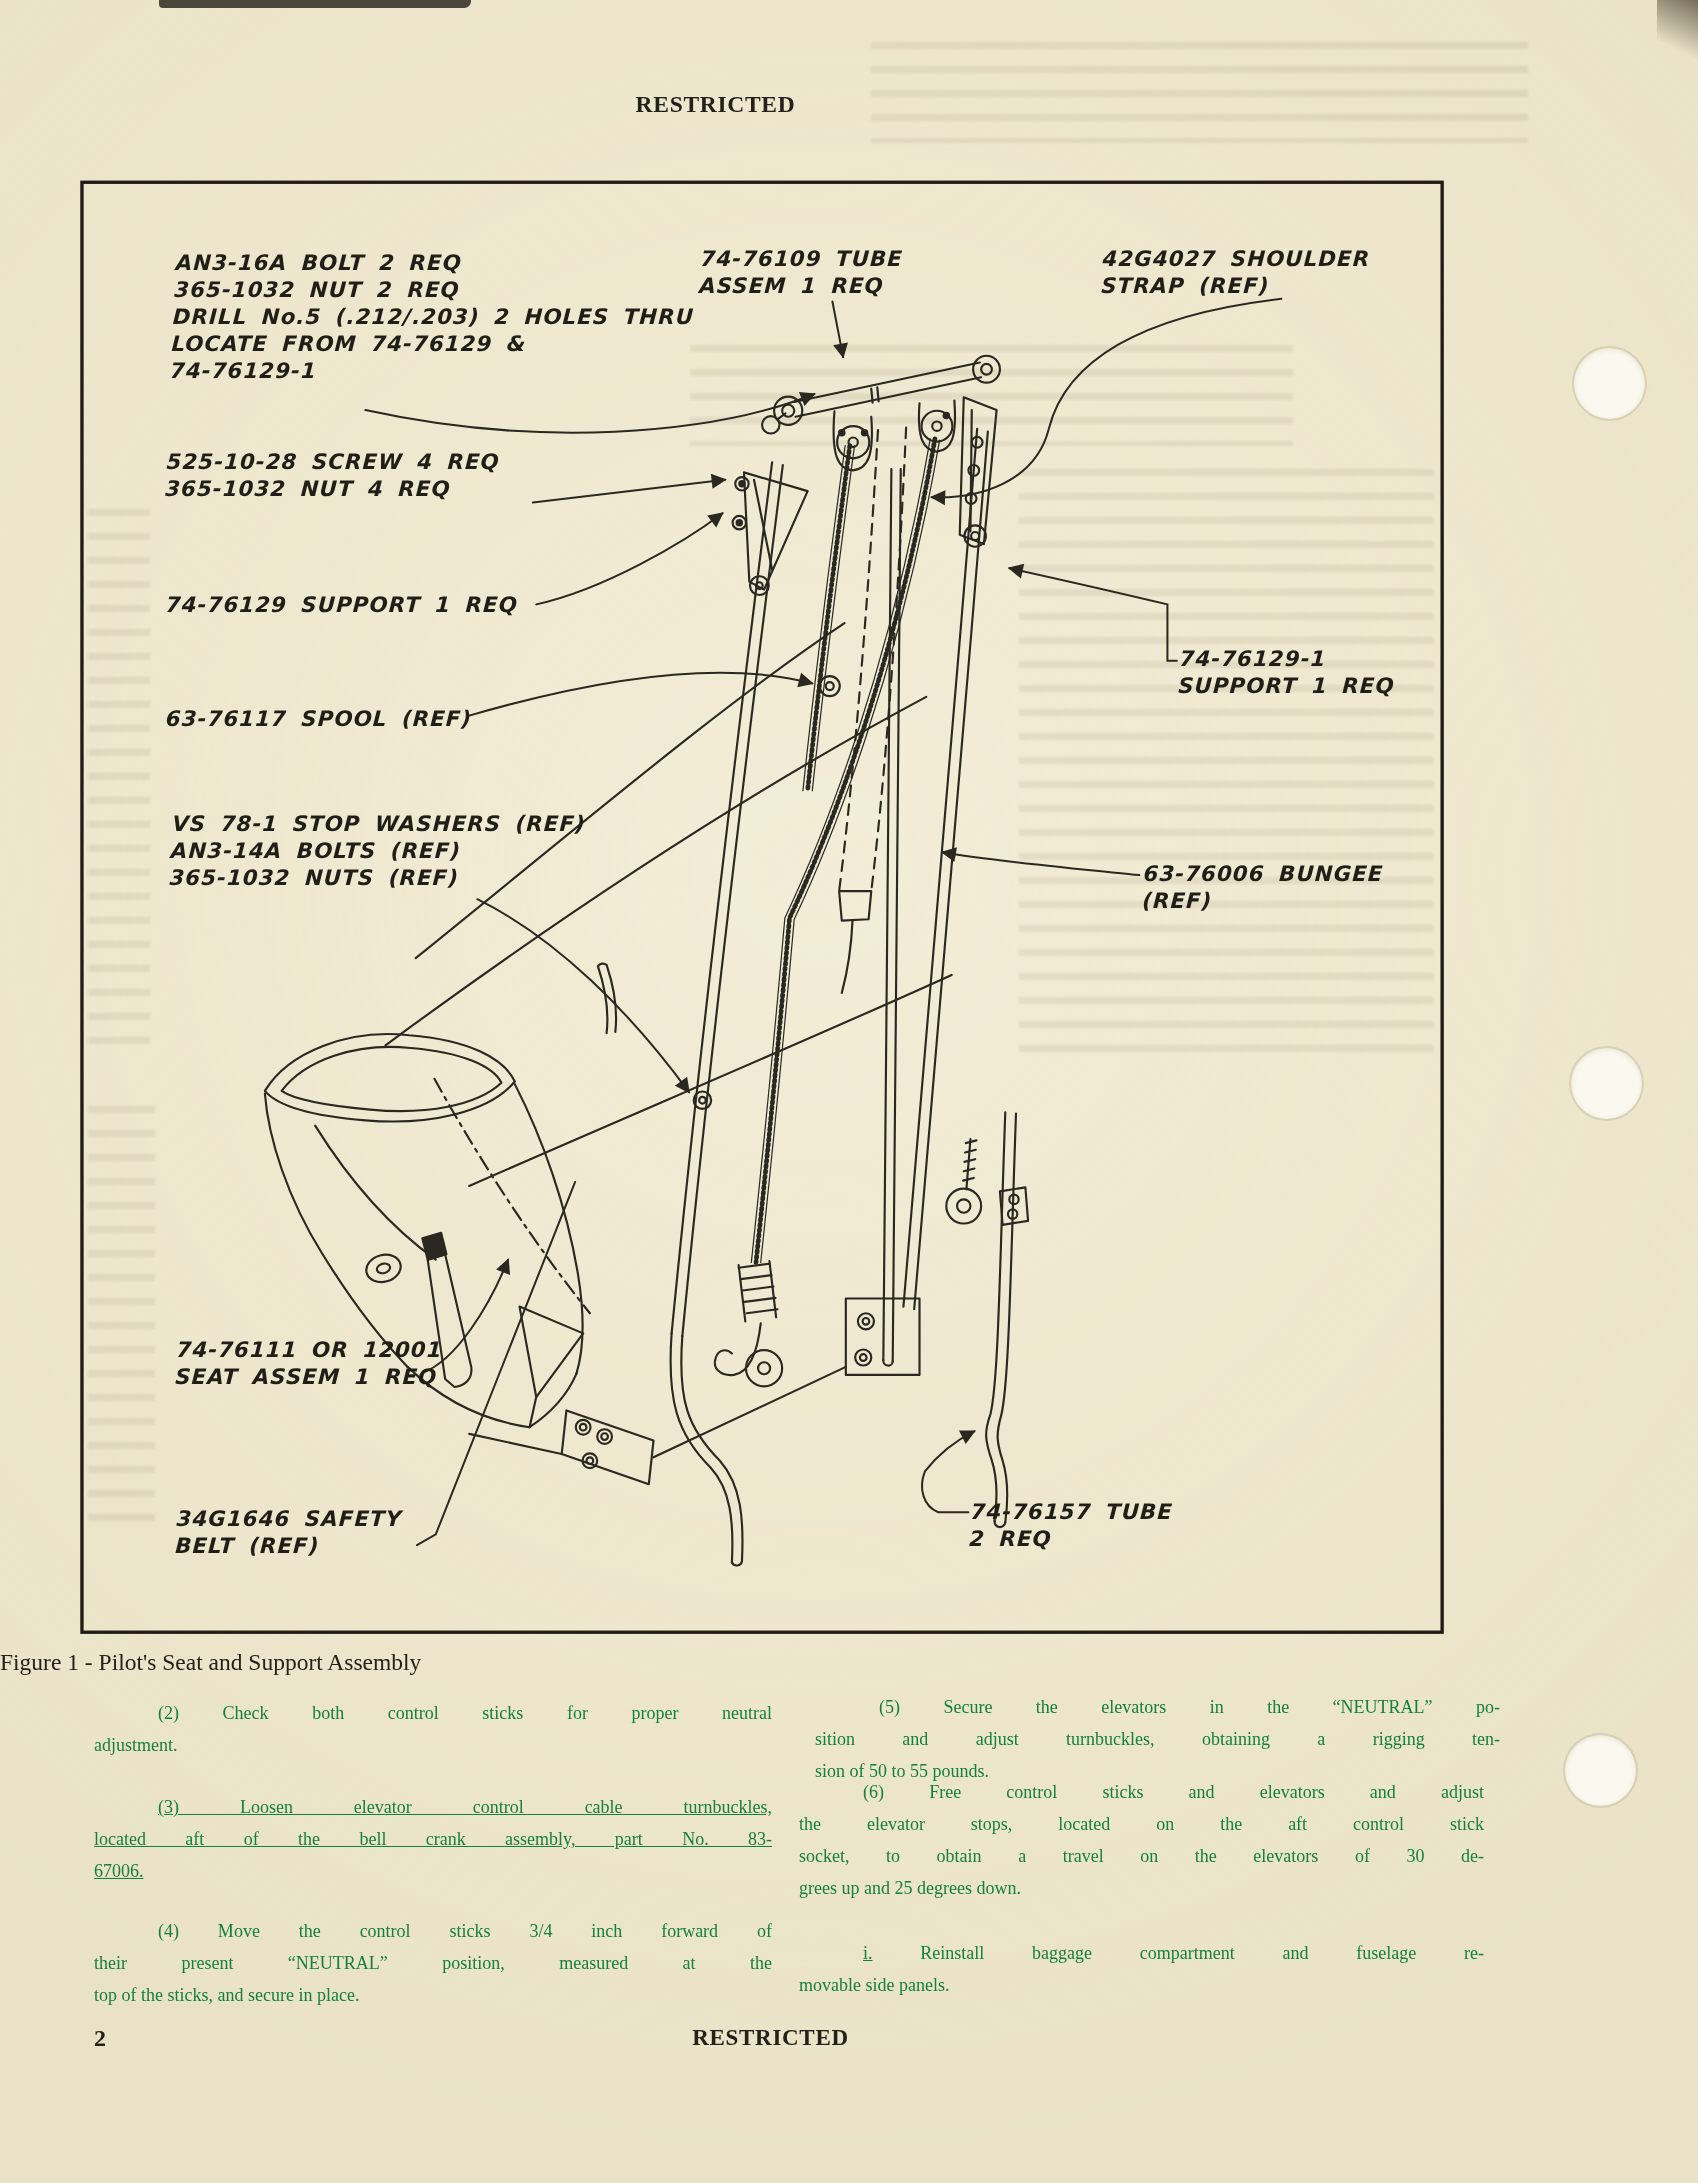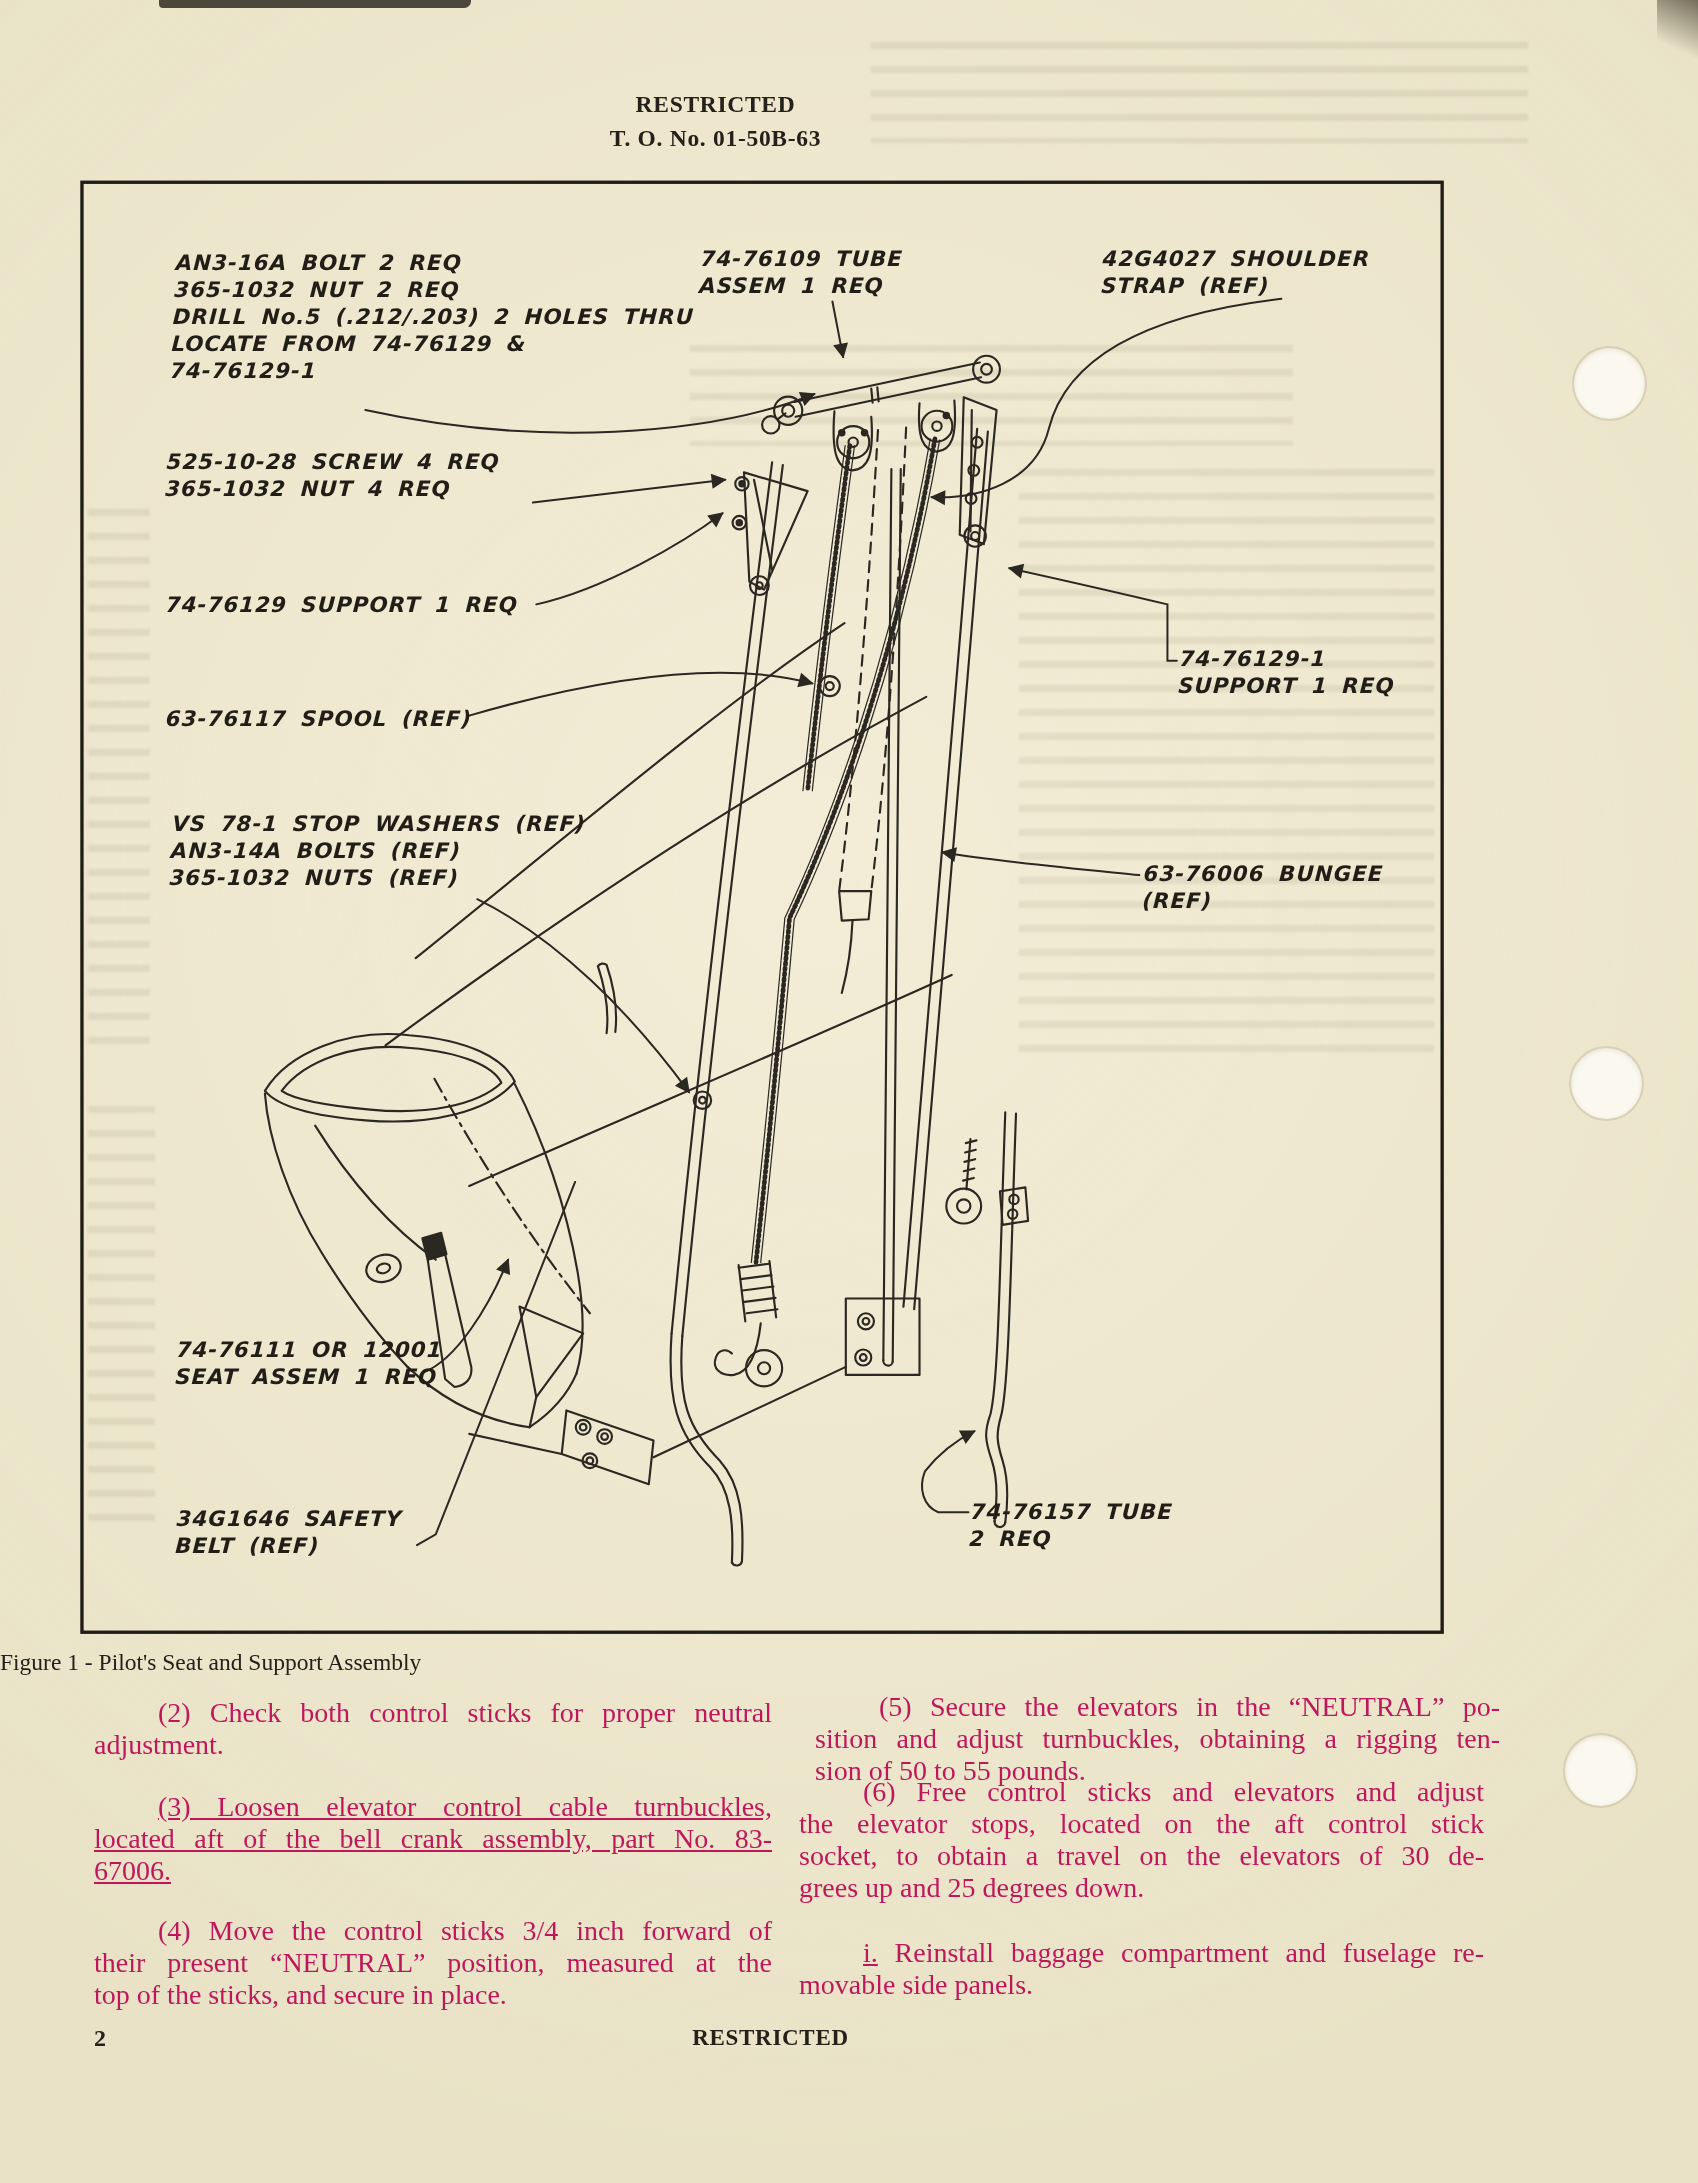--- a/index.html
+++ b/index.html
@@ -25,21 +25,21 @@
   
   #art-svg{position:absolute;left:0;top:0;z-index:2;}
   
   .txt{z-index:3;}
   #page-header{left:0;top:87px;width:1431px;text-align:center;line-height:34px;
     font-weight:bold;font-size:23.5px;letter-spacing:0.7px;color:#24201a;}
   .callout{position:absolute;z-index:3;font:italic 600 21.4px "DejaVu Sans",sans-serif;
     line-height:27px;letter-spacing:1px;word-spacing:6px;color:#211d17;transform:skewX(-3deg);}
   .callout .ln{white-space:nowrap;}
   #fig-caption{left:0;top:1649px;width:1421px;text-align:left;font-size:23.5px;color:#24201a;}
-  .para{position:absolute;z-index:3;font-size:28px;line-height:32px;color:#be185d;}
+  .para{position:absolute;z-index:3;font-size:18px;line-height:32px;color:#15803d;}
   .para .ln{text-align:justify;text-align-last:justify;}
   .para .ln:last-child{text-align-last:left;}
   .para .ln:first-child{text-indent:64px;}
   .para-i .ln:first-child::first-letter{text-decoration:underline;}
   .col-left{left:94px;width:678px;}
   .col-right{left:799px;width:685px;}
   #page-number{left:94px;top:2025px;font-size:24px;font-weight:bold;color:#24201a;}
   #footer-restricted{left:0;top:2025px;width:1541px;text-align:center;font-size:23px;font-weight:bold;letter-spacing:0.7px;color:#24201a;}
 </style>
 </head>
@@ -201,21 +201,20 @@
     <path d="M1756 986 L1742 986 L1742 902 C1650 880 1560 860 1506 848" marker-end="url(#ah)"></path>
     <path d="M1700 1306 C1600 1296 1480 1285 1406 1272" marker-end="url(#ah)"></path>
     <path d="M632 2048 C680 2030 730 1950 758 1880" marker-end="url(#ah)"></path>
     <path d="M622 2306 L650 2290 L858 1764"></path>
     <path d="M1445 2257 L1400 2257 C1378 2248 1370 2222 1380 2196 C1402 2168 1430 2148 1454 2136" marker-end="url(#ah)"></path>
   </g>
 </svg>
 
 <div id="page-header" class="abs txt">
   <div>RESTRICTED</div>
-  <div>T. O. No. 01-50B-63</div>
 </div>
 
 <div class="callout" style="left:173px;top:249px;">
     <div class="ln">AN3-16A BOLT 2 REQ</div>
     <div class="ln">365-1032 NUT 2 REQ</div>
     <div class="ln">DRILL No.5 (.212/.203) 2 HOLES THRU</div>
     <div class="ln">LOCATE FROM 74-76129 &amp;</div>
     <div class="ln">74-76129-1</div>
   </div>
 <div class="callout" style="left:700px;top:245px;">

